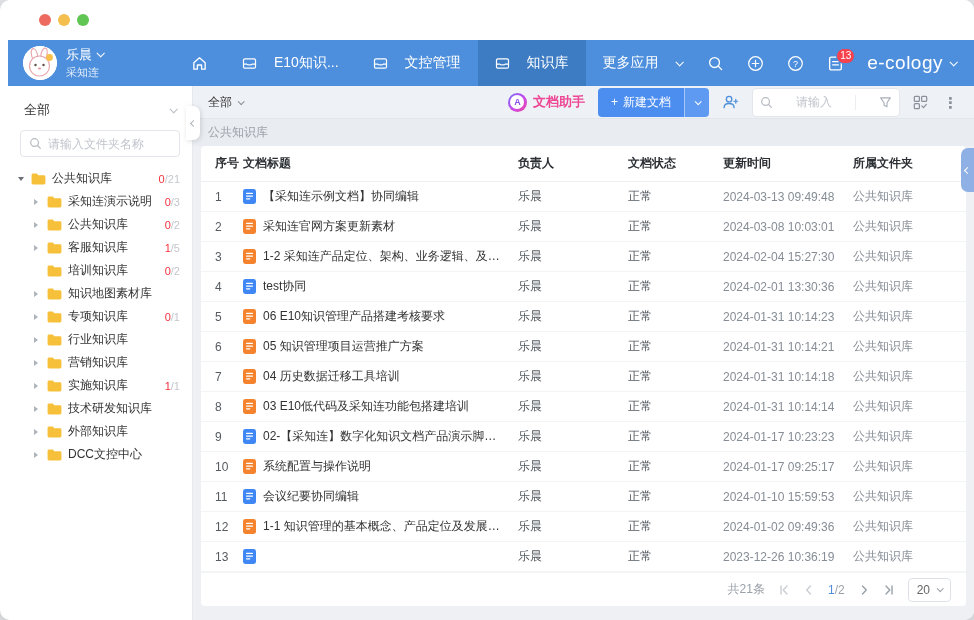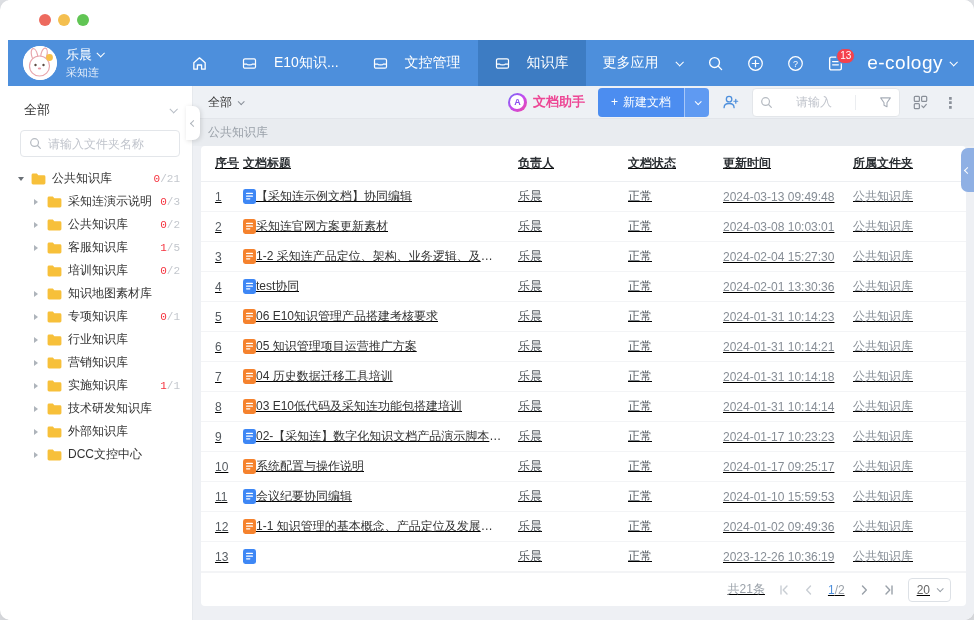--- a/index.html
+++ b/index.html
@@ -38,21 +38,21 @@
   .side-search input, .doc-search input { border:none; outline:none; font-size:12px; width:100%; color:#333; background:transparent; }
   input::placeholder { color:#C0C4CC; }
   .tree { }
   .tree-row { height:23px; display:flex; align-items:center; font-size:12px; color:#333; padding:0 12px 0 10px; cursor:pointer; }
   .tree-row.lvl1 { padding-left:26px; }
   .tarrow { width:13px; flex:none; display:flex; align-items:center; }
   .tarrow.collapsed::before { content:''; border-left:4.5px solid #AEB4BB; border-top:3.5px solid transparent; border-bottom:3.5px solid transparent; }
   .tarrow.expanded::before { content:''; border-top:4.5px solid #6A7076; border-left:3.5px solid transparent; border-right:3.5px solid transparent; }
   .ticon { margin-right:6px; display:flex; flex:none; }
   .tlabel { white-space:nowrap; overflow:hidden; text-overflow:ellipsis; }
-  .tcount { margin-left:auto; font-size:11px; padding-left:6px; flex:none;font-family:Liberation Mono, monospace; }
+  .tcount { margin-left:auto; font-size:11px; padding-left:6px; flex:none; }
   .tcount .cnum { color:#F5313D; }
   .tcount .ctot { color:#C3C7CD; }
 
   
   main { flex:1; min-width:0; display:flex; flex-direction:column; background:#EEF0F4; }
   .toolbar { height:32px; display:flex; align-items:center; padding:0 14px 0 15px; gap:12px; background:#EEF1F5; }
   .scope2 { font-size:12px; color:#333; display:flex; align-items:center; gap:6px; cursor:pointer; }
   .scope2 .chev{ width:5px;height:5px;color:#8A9099; }
   .tb-right { margin-left:auto; display:flex; align-items:center; gap:13px; }
   .assistant { display:flex; align-items:center; gap:6px; color:#ED4795; font-size:13px; font-weight:700; cursor:pointer; }
@@ -62,26 +62,26 @@
   .ndb-main { background:#4C8DF0; color:#fff; font-size:12px; padding:0 13px; display:flex; align-items:center; gap:5px; }
   .ndb-caret { background:#5F9AF2; width:25px; display:flex; align-items:center; justify-content:center; border-left:1px solid rgba(255,255,255,.45); color:#fff; }
   .ndb-caret .chev{width:5px;height:5px}
   .doc-search { width:148px; height:29px; background:#fff; border:1px solid #E3E6EA; border-radius:4px; display:flex; align-items:center; padding:0 7px; gap:23px; }
   .ds-sep { width:1px; height:15px; background:#EBEDF0; flex:none; }
   .icon-btn { display:flex; align-items:center; cursor:pointer; }
   .more-v { color:#8A9099; font-size:15px; font-weight:700; letter-spacing:0; line-height:1; cursor:pointer; padding:0 2px; }
 
   .breadcrumb { height:28px; display:flex; align-items:center; padding:0 15px; font-size:12px; color:#9AA1A9; background:#E9ECF0; border-top:1px solid #E2E5EA; }
 
-  .card { margin:0 8px 14px; background:#fff; border-radius:4px; flex:1; display:flex; flex-direction:column; overflow:hidden;text-decoration:underline; }
+  .card { margin:0 8px 14px; background:#fff; border-radius:4px; flex:1; display:flex; flex-direction:column; overflow:hidden; }
   .tgrid { display:grid; grid-template-columns:32px 275px 110px 95px 130px 1fr; padding-left:10px; align-items:center; }
   .thead { height:36px; font-size:12px; font-weight:700; color:#2B2F33; border-bottom:1px solid #EDEFF2; }
   .trow { height:30px; font-size:12px; border-bottom:1px solid #F3F4F6; cursor:pointer; }
   .c-no { color:#555B61; padding-left:4px; }
-  .c-title { display:flex; align-items:center; color:#333; padding-right:14px; overflow:hidden; }
+  .c-title { display:flex; align-items:center; gap:7px; color:#333; padding-right:14px; overflow:hidden; }
   .c-title span { white-space:nowrap; overflow:hidden; text-overflow:ellipsis; }
   .c-owner,.c-status { color:#555B61; }
   .c-time,.c-folder { color:#868D95; }
 
   .pager { margin-top:auto; height:34px; display:flex; align-items:center; justify-content:flex-end; gap:13px; padding-right:15px; font-size:12px; color:#9AA1A9; border-top:1px solid #F3F4F6; }
   .pg-ic { display:flex; cursor:pointer; }
   .pg-cur { color:#4D8FDC; }
   .size-box { border:1px solid #DDE1E6; border-radius:4px; height:24px; padding:0 8px; display:flex; align-items:center; gap:7px; color:#666; cursor:pointer; }
   .size-box .chev{width:5px;height:5px;color:#9AA1A9}
 

